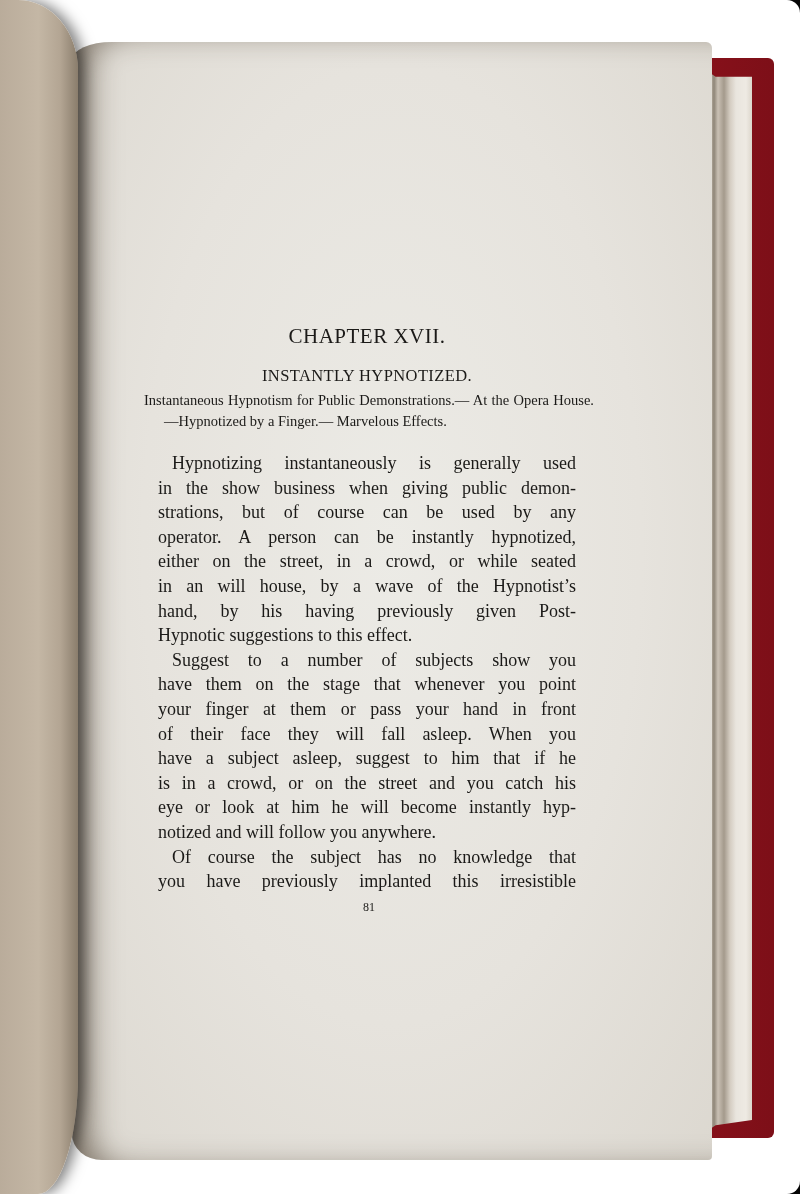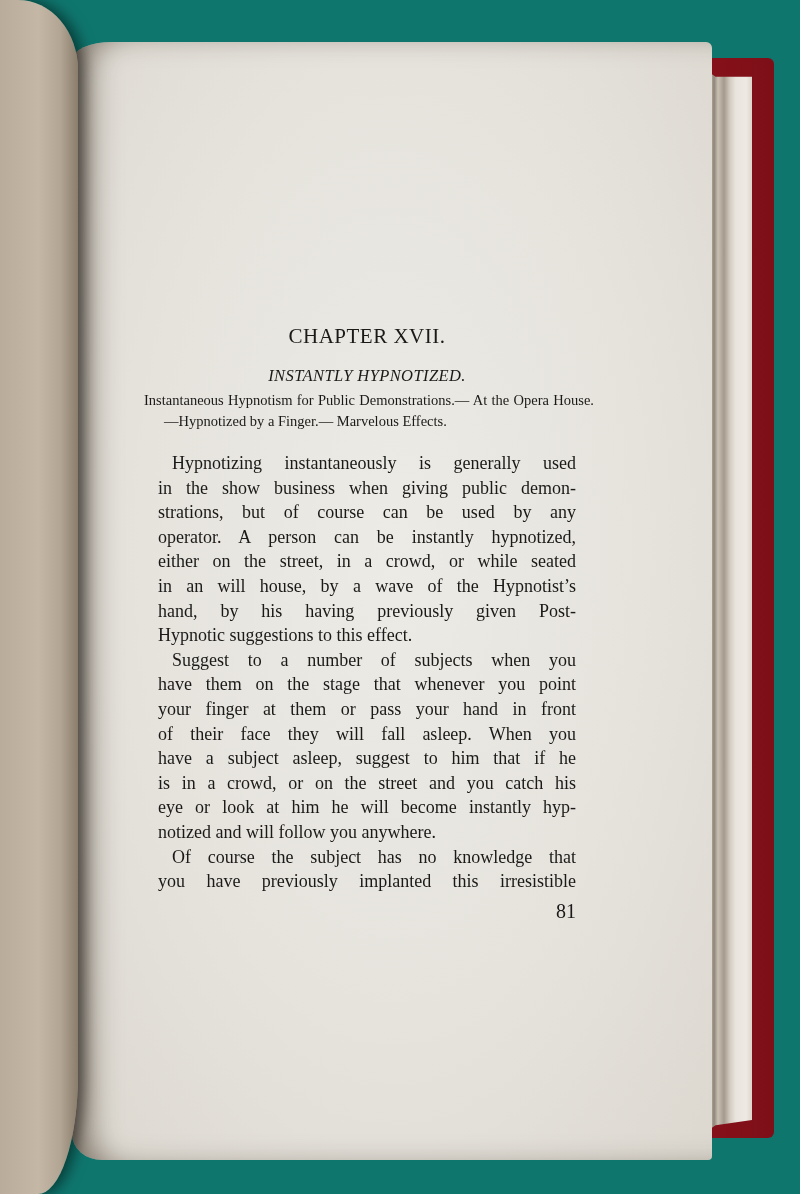--- a/index.html
+++ b/index.html
@@ -7,21 +7,22 @@
       padding: 0;
       width: 800px;
       height: 1194px;
       background: #050505;
       overflow: hidden;
     }
     .scene {
       position: relative;
       width: 800px;
       height: 1194px;
-      background: #0f766e;
+      background: #ffffff;
+      border-radius: 13px;
     }
     
     .cover {
       position: absolute;
       left: 80px;
       top: 58px;
       width: 694px;
       height: 1080px;
       background: linear-gradient(90deg, #8e1420 0%, #a3151f 60%, #7d0f18 100%);
       border-radius: 2px 6px 6px 2px;
@@ -76,21 +77,20 @@
       margin: 4px 0 0 0;
       padding-left: 0px;
       font-weight: normal;
     }
     .section-title {
       text-align: center;
       font-size: 16.5px;
       letter-spacing: 0.4px;
       margin: 17px 0 0 0;
       font-weight: normal;
-      font-style: italic;
     }
     .synopsis {
       margin: 4px 0 0 -14px;
       font-size: 14.5px;
       line-height: 20.5px;
       text-align: justify;
       padding-left: 20px;
       text-indent: -20px;
       width: 430px;
     }
@@ -107,22 +107,22 @@
     }
     .para .line {
       display: block;
       text-align: justify;
       text-align-last: justify;
     }
     .para .line.last {
       text-align-last: left;
     }
     .page-number {
-      text-align: right;
-      font-size: 20px;
+      text-align: center;
+      font-size: 12px;
       margin-top: 6px;
       padding-left: 4px;
     }
   </style>
 </head>
 <body>
 
 <div class="scene">
   <div class="cover"></div>
   <div class="page-edges"></div>
@@ -139,21 +139,21 @@
         <span class="line">Hypnotizing instantaneously is generally used</span>
         <span class="line" style="text-indent:0">in the show business when giving public demon-</span>
         <span class="line" style="text-indent:0">strations, but of course can be used by any</span>
         <span class="line" style="text-indent:0">operator.  A person can be instantly hypnotized,</span>
         <span class="line" style="text-indent:0">either on the street, in a crowd, or while seated</span>
         <span class="line" style="text-indent:0">in an will house, by a wave of the Hypnotist’s</span>
         <span class="line" style="text-indent:0">hand, by his having previously given Post-</span>
         <span class="line last" style="text-indent:0">Hypnotic suggestions to this effect.</span>
       </p>
       <p class="para">
-        <span class="line">Suggest to a number of subjects when you</span>
+        <span class="line">Suggest to a number of subjects show you</span>
         <span class="line" style="text-indent:0">have them on the stage that whenever you point</span>
         <span class="line" style="text-indent:0">your finger at them or pass your hand in front</span>
         <span class="line" style="text-indent:0">of their face they will fall asleep.  When you</span>
         <span class="line" style="text-indent:0">have a subject asleep, suggest to him that if he</span>
         <span class="line" style="text-indent:0">is in a crowd, or on the street and you catch his</span>
         <span class="line" style="text-indent:0">eye or look at him he will become instantly hyp-</span>
         <span class="line last" style="text-indent:0">notized and will follow you anywhere.</span>
       </p>
       <p class="para">
         <span class="line">Of course the subject has no knowledge that</span>

